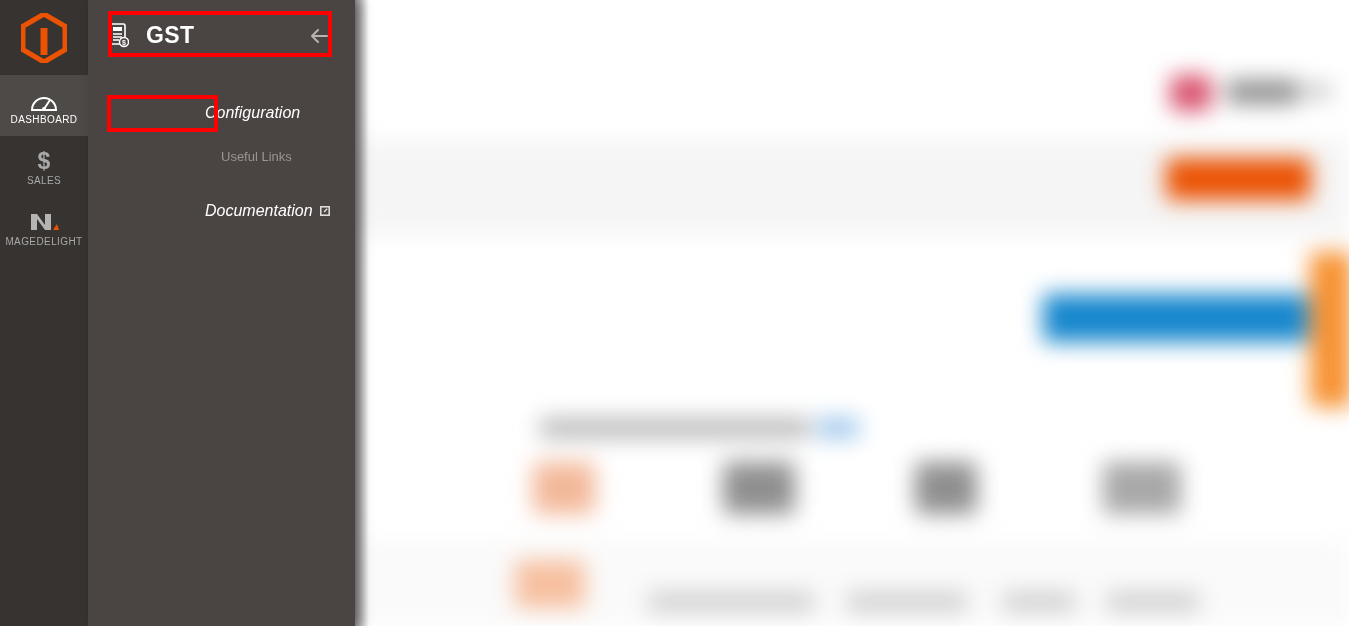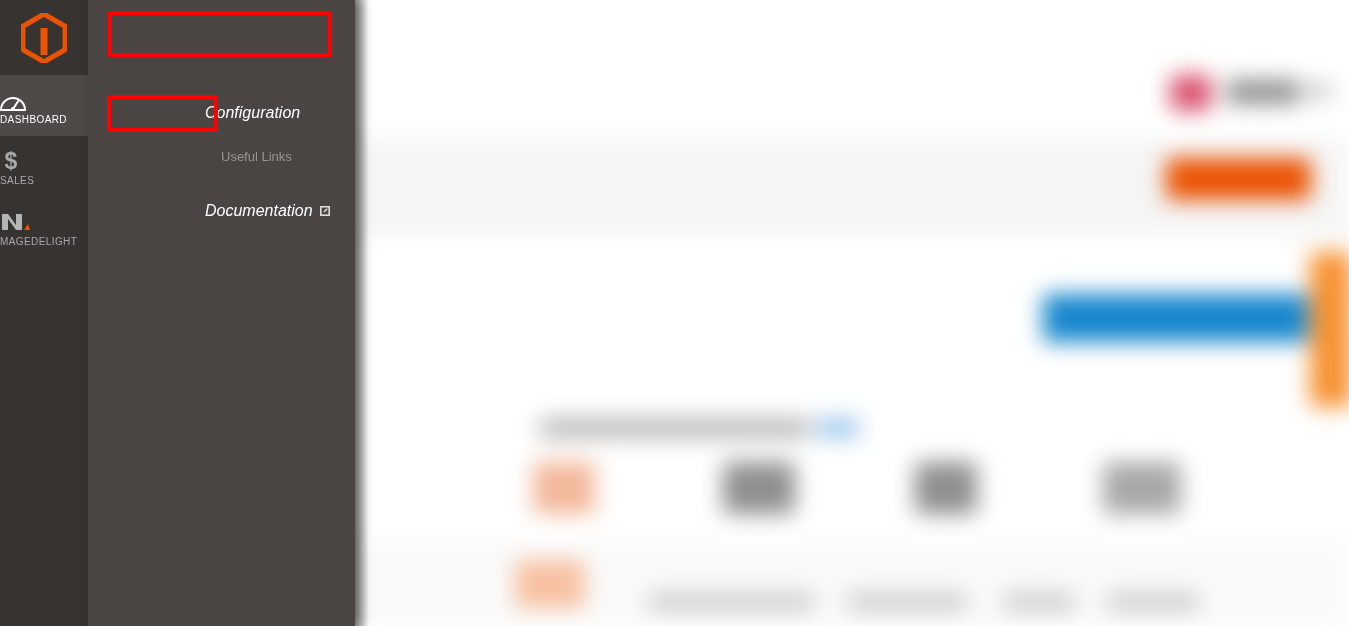--- a/index.html
+++ b/index.html
@@ -154,21 +154,21 @@
   .logo-cell {
     height: 75px;
     display: flex;
     align-items: center;
     justify-content: center;
   }
   .nav-item {
     height: 61px;
     display: flex;
     flex-direction: column;
-    align-items: flex-start;
+    align-items: center;
     justify-content: center;
     gap: 3px;
     color: #a9a9a9;
     cursor: pointer;
   }
   .nav-item.active {
     background: #4e4a47;
     color: #ffffff;
   }
   .nav-label {
@@ -316,20 +316,37 @@
           <path d="M24 19 L28 13 L30 19 Z" fill="#eb5202"></path>
         </svg>
       </span>
       <span class="nav-label">MAGEDELIGHT</span>
     </div>
 
   </div>
 
   <div class="flyout">
 
+    <div class="flyout-title-row">
+      <span class="flyout-title-icon">
+        <svg width="20" height="25" viewBox="0 0 20 25" aria-hidden="true">
+          <rect x="1" y="1" width="15" height="20" rx="1.5" fill="none" stroke="#ffffff" stroke-width="1.6"></rect>
+          <rect x="4" y="4" width="9" height="4" fill="#ffffff"></rect>
+          <path d="M4 11 H13 M4 14 H13 M4 17 H10" stroke="#ffffff" stroke-width="1.4"></path>
+          <circle cx="15" cy="19" r="4.5" fill="#4a4542" stroke="#ffffff" stroke-width="1.5"></circle>
+          <text x="15" y="22" text-anchor="middle" font-size="7" font-weight="bold" font-family="Liberation Sans, sans-serif" fill="#ffffff">$</text>
+        </svg>
+      </span>
+      <span class="flyout-title-text">GST</span>
+      <span class="flyout-back">
+        <svg width="22" height="22" viewBox="0 0 22 22" aria-hidden="true">
+          <path d="M19 11 H4 M10 5 L4 11 L10 17" fill="none" stroke="#b9b3af" stroke-width="2" stroke-linecap="round" stroke-linejoin="round"></path>
+        </svg>
+      </span>
+    </div>
 
     <div class="menu-link menu-item-config">
       <span>Configuration</span>
     </div>
 
     <div class="menu-head">
       <span>Useful Links</span>
     </div>
 
     <div class="menu-link menu-item-doc">

